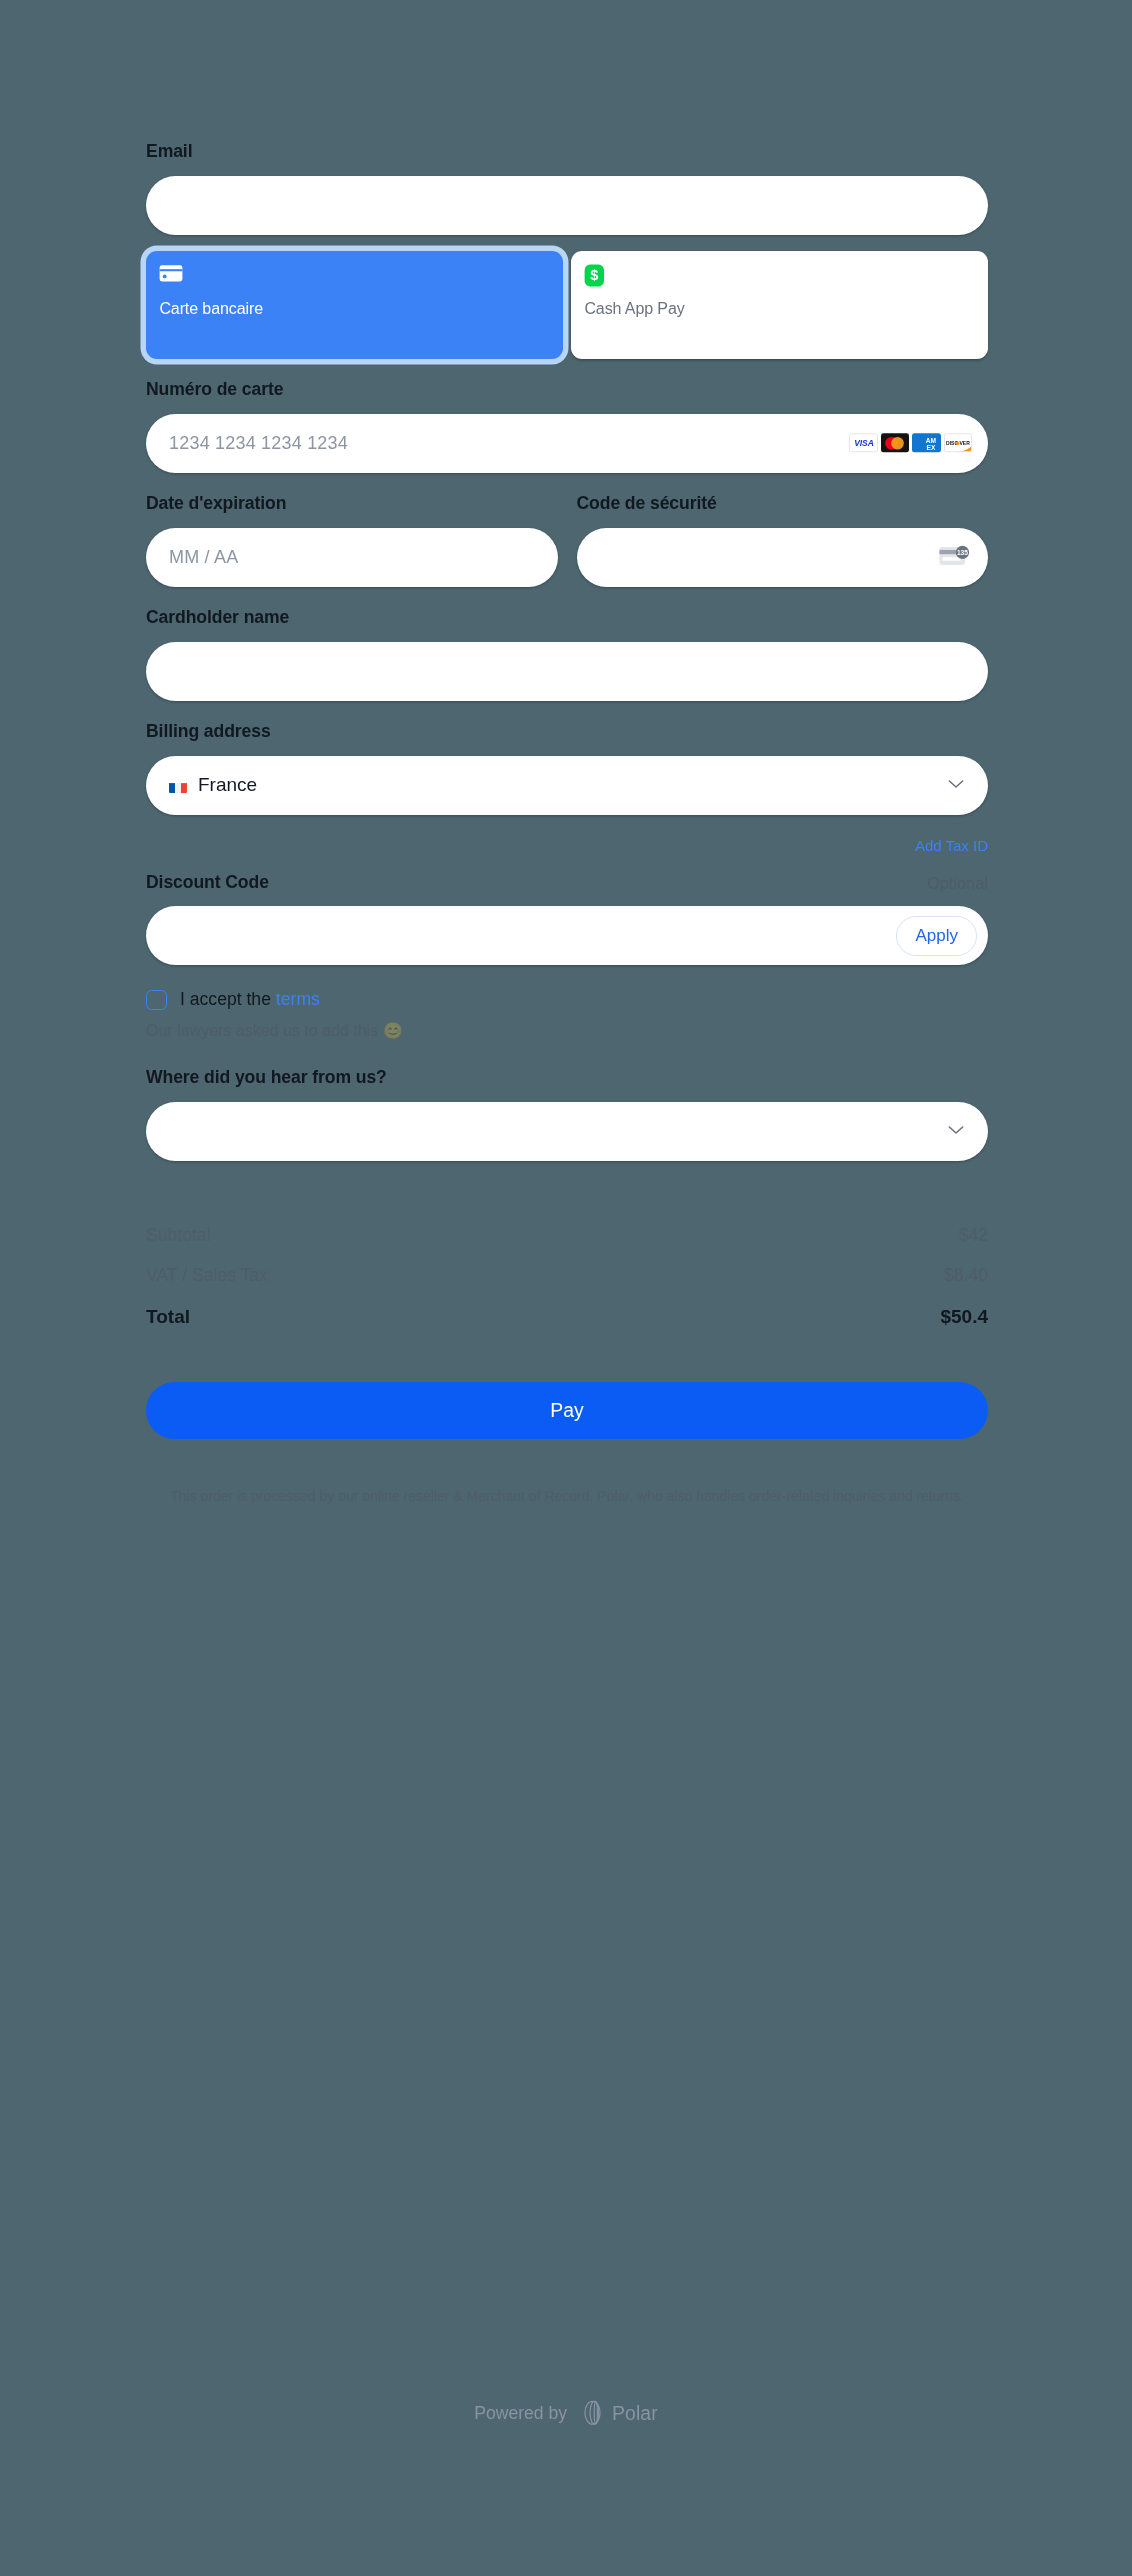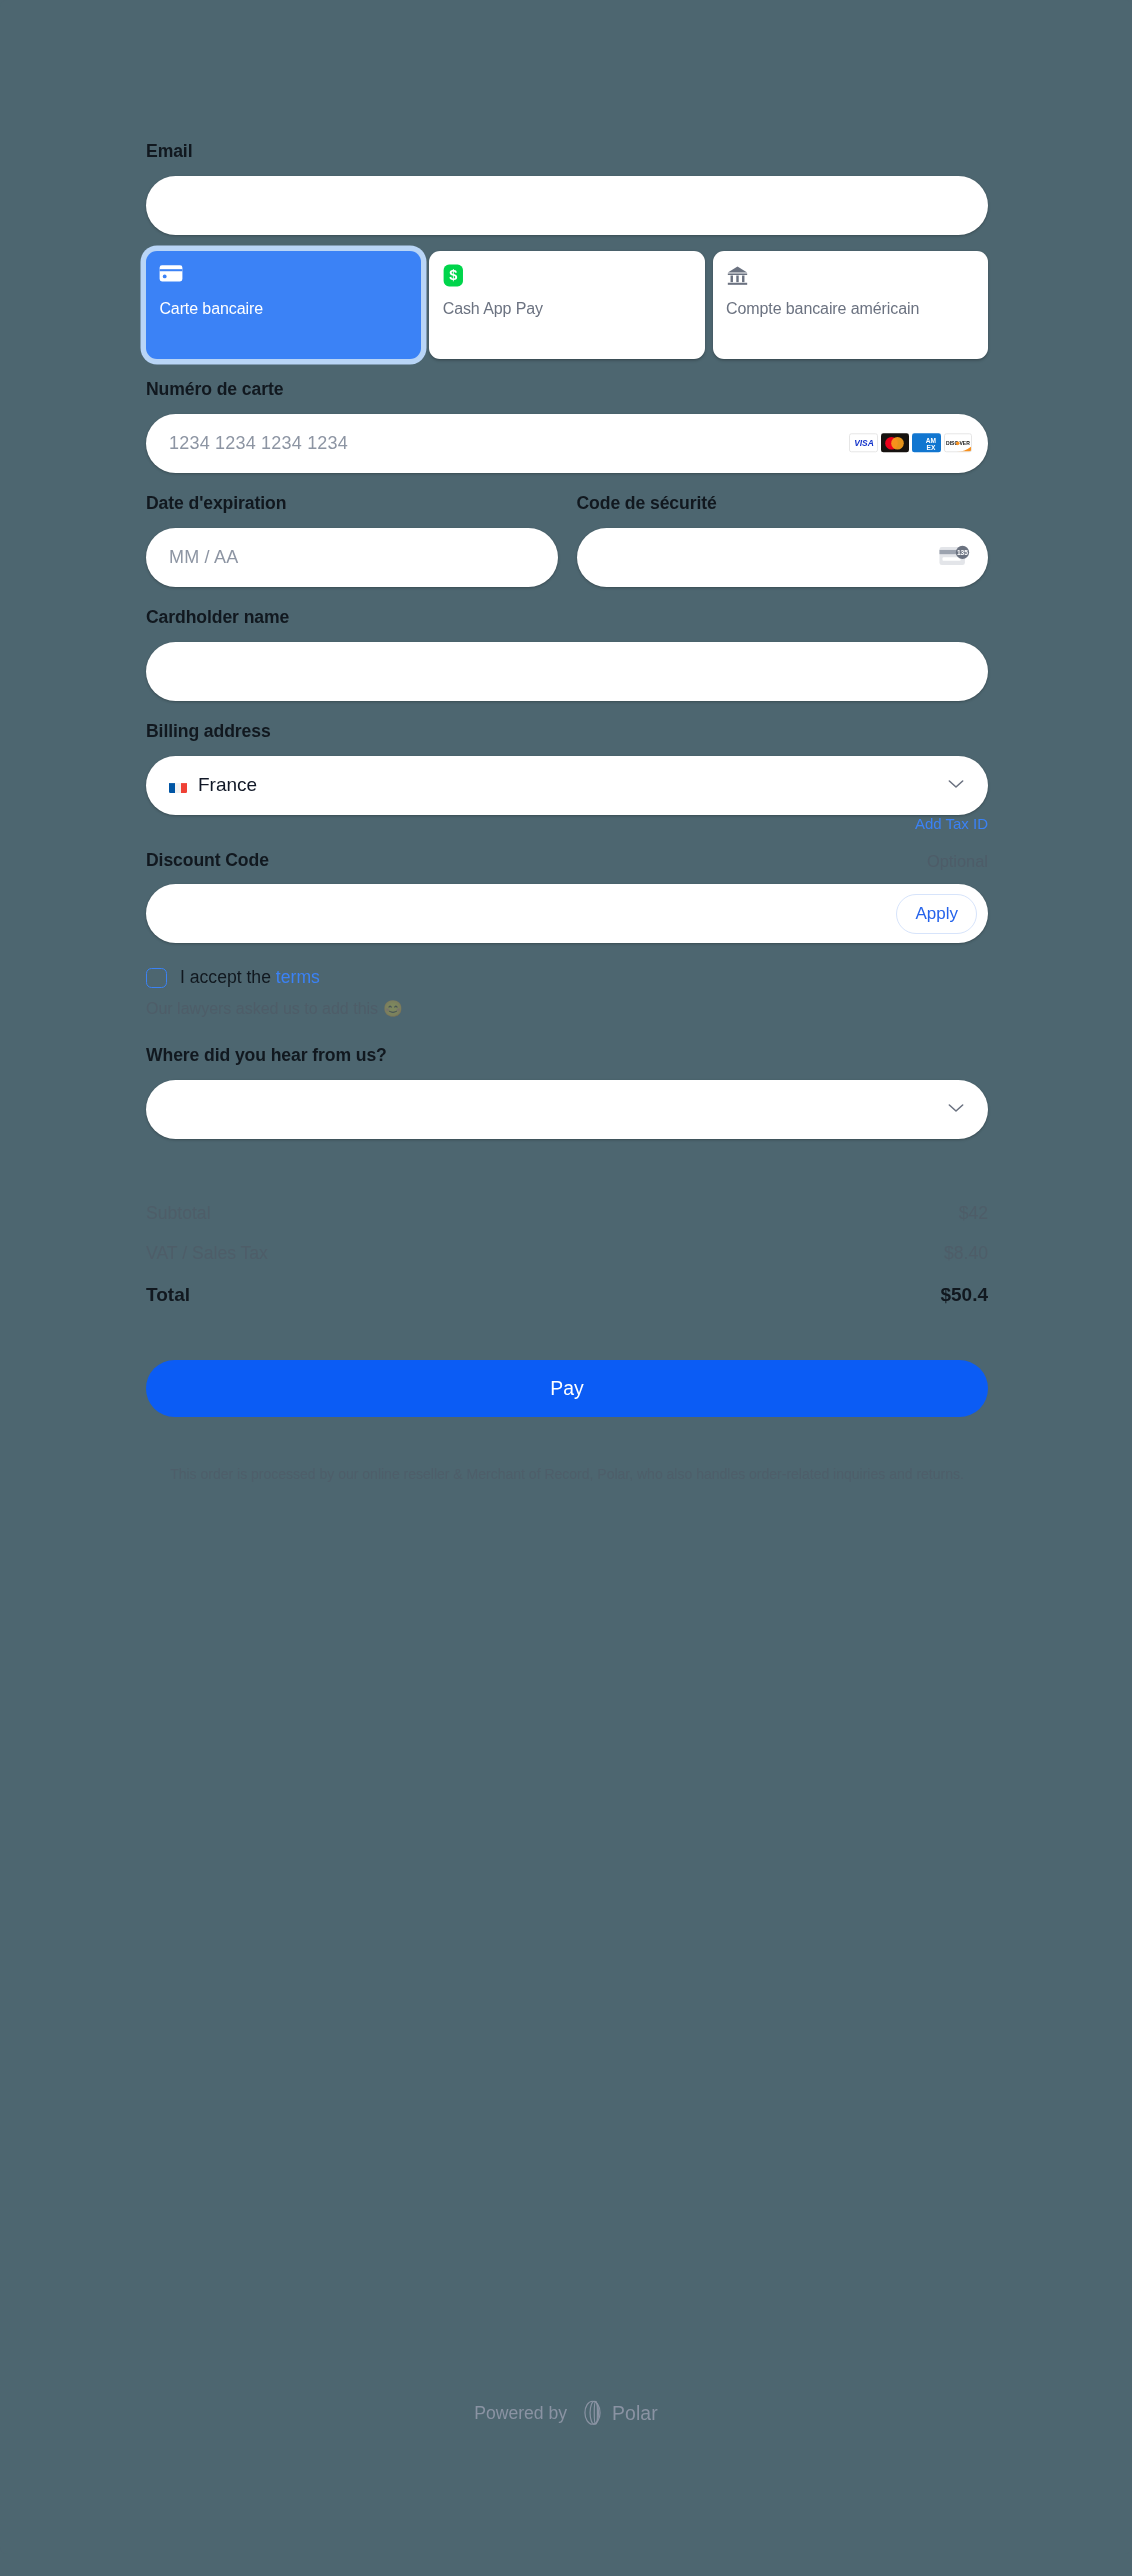--- a/index.html
+++ b/index.html
@@ -183,20 +183,21 @@
     position: absolute;
     right: 24px;
     top: 50%;
     transform: translateY(-50%);
   }
 
   
   .taxid-row {
     display: flex;
     justify-content: flex-end;
+    margin-top: 22px;
   }
   .taxid-link {
     font-size: 15px;
     color: #3b82f6;
     cursor: pointer;
   }
 
   
   .discount-block { margin-top: 18px; }
   .apply-btn {
@@ -353,33 +354,20 @@
       <div class="pm-tab">
         <div class="pm-icon">
           <svg width="20.6" height="23" viewBox="0 0 34 38" aria-hidden="true">
             <rect x="1" y="1" width="32" height="36" rx="9" fill="#00D54B"></rect>
             <text x="17" y="27" text-anchor="middle" font-family="Liberation Sans, sans-serif" font-size="24" font-weight="bold" fill="#ffffff">$</text>
           </svg>
         </div>
         <div class="pm-label">Cash App Pay</div>
       </div>
 
-      <div class="pm-tab">
-        <div class="pm-icon">
-          <svg width="23" height="23" viewBox="0 0 38 38" aria-hidden="true">
-            <polygon points="19,4 35,14 3,14" fill="#6b7280"></polygon>
-            <rect x="3" y="15.6" width="32" height="2.6" fill="#6b7280"></rect>
-            <rect x="7.5" y="19" width="4" height="11" fill="#6b7280"></rect>
-            <rect x="17" y="19" width="4" height="11" fill="#6b7280"></rect>
-            <rect x="26.5" y="19" width="4" height="11" fill="#6b7280"></rect>
-            <rect x="3" y="31" width="32" height="3.4" fill="#6b7280"></rect>
-          </svg>
-        </div>
-        <div class="pm-label">Compte bancaire américain</div>
-      </div>
     </div>
 
     
     <div class="block">
       <div class="field-label">Numéro de carte</div>
       <div class="input">
         <span class="ph">1234 1234 1234 1234</span>
         <div class="card-brands">
           <div class="brand visa">
             <svg width="26" height="17" viewBox="0 0 43 28" aria-hidden="true">

